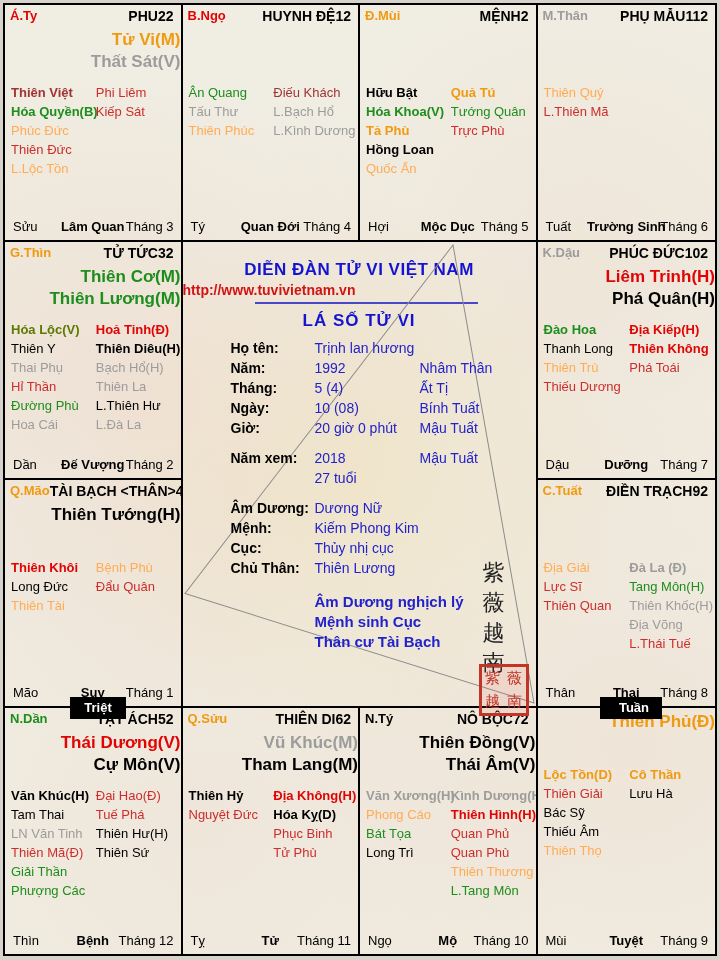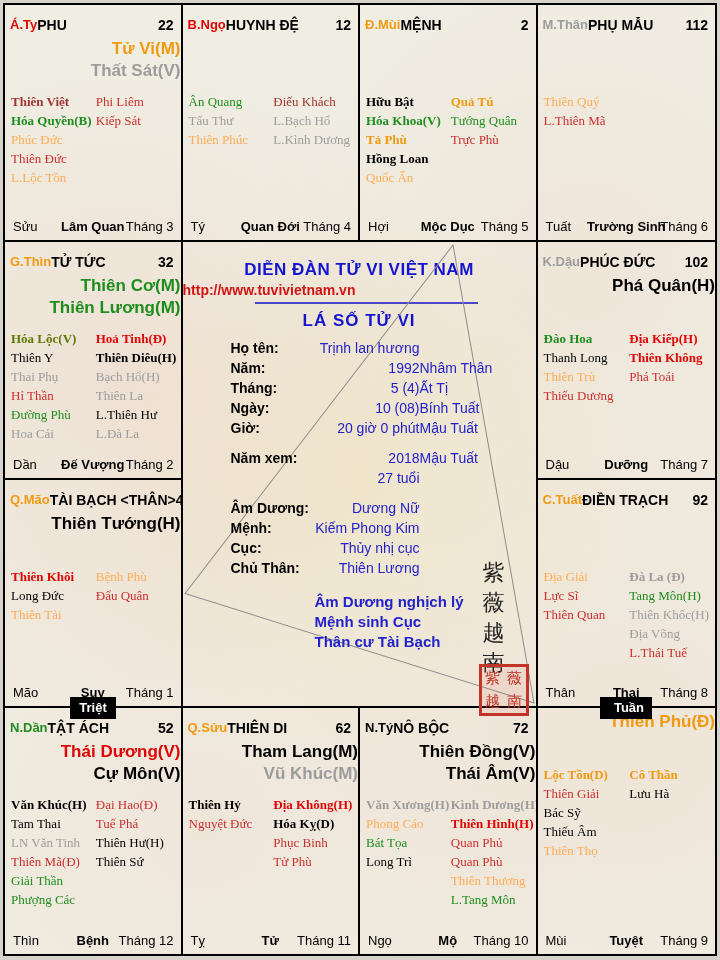--- a/index.html
+++ b/index.html
@@ -28,28 +28,28 @@
   .cell{
     position:relative;background:transparent;overflow:hidden;
     border-right:2px solid #000;border-bottom:2px solid #000;
   }
   .s0{grid-area:1/1}.s1{grid-area:1/2}.s2{grid-area:1/3}
   .s3{grid-area:1/4;border-right:none}
   .s4{grid-area:2/1}.s5{grid-area:2/4;border-right:none}
   .s6{grid-area:3/1}.s7{grid-area:3/4;border-right:none}
   .s8{grid-area:4/1;border-bottom:none}.s9{grid-area:4/2;border-bottom:none}
   .s10{grid-area:4/3;border-bottom:none}.s11{grid-area:4/4;border:none}
-  .head{display:flex;align-items:flex-start;padding:12px 7px 0 5px;height:18px;}
+  .head{display:flex;align-items:flex-start;padding:3px 7px 0 5px;height:18px;}
   .corner{font-size:13px;font-weight:bold;white-space:nowrap;}
-  .title{flex:1;text-align:left;font-size:14px;font-weight:bold;color:#000;white-space:nowrap;}
+  .title{flex:1;text-align:right;font-size:14px;font-weight:bold;color:#000;white-space:nowrap;}
   .num{font-size:14px;font-weight:bold;color:#000;}
   .mains{height:54px;text-align:right;padding-top:3px;}
   .main-star{font-size:17px;line-height:22px;font-weight:bold;white-space:nowrap;}
   .cols{display:flex;padding-left:6px;}
-  .col{width:50%;font-family:Liberation Serif, serif;}
+  .col{width:50%;}
   .star{font-size:13px;line-height:19px;white-space:nowrap;}
   .b{font-weight:bold;}
   .foot{position:absolute;left:0;right:0;bottom:3px;height:18px;font-size:13px;color:#000;}
   .foot .branch{position:absolute;left:8px;}
   .foot .stage{position:absolute;left:50%;transform:translateX(-50%);font-weight:bold;}
   .foot .month{position:absolute;right:7px;}
   
   .c-bk{color:#000000}
   .c-rd{color:#E00505}
   .c-rdm{color:#CC2E2E}
@@ -67,35 +67,35 @@
   }
   .tri{position:absolute;left:0;top:0;width:100%;height:100%;pointer-events:none;}
   .c-title1{margin-top:18px;text-align:center;font-size:17px;font-weight:bold;color:#1414D0;letter-spacing:.5px;}
   .c-url{margin-top:2px;font-size:14px;font-weight:bold;color:#D01414;}
   .c-rule{height:2px;background:#4848C8;margin:4px 58px 0 72px;}
   .c-title2{margin-top:7px;text-align:center;font-size:17px;font-weight:bold;color:#1414D0;letter-spacing:1px;}
   .c-rows{position:absolute;left:48px;right:8px;top:98px;}
   .info-row{height:20px;font-size:14px;white-space:nowrap;position:relative;}
   .info-row.gap{margin-top:10px;}
   .i-label{display:inline-block;width:84px;font-weight:bold;color:#000;}
-  .i-v1{display:inline-block;width:105px;color:#2222CC;text-align:right;}
+  .i-v1{display:inline-block;width:105px;color:#2222CC;}
   .i-v2{display:inline-block;color:#2222CC;}
   .c-notes{margin-top:12px;margin-left:84px;}
   .note-line{font-size:15px;line-height:20px;font-weight:bold;color:#2222CC;white-space:nowrap;}
   .c-seal-text{position:absolute;right:28px;top:316px;width:28px;text-align:center;
     font-family:"DejaVu Serif", serif;font-size:22px;line-height:30px;color:#222;}
   .c-seal{
     position:absolute;right:7px;bottom:-10px;width:50px;height:52px;
     border:3px solid #C23328;background:rgba(222,80,64,.10);box-sizing:border-box;
     display:grid;grid-template-columns:1fr 1fr;align-items:center;justify-items:center;
     font-family:"DejaVu Serif", serif;font-size:15px;color:#C23328;z-index:6;
   }
   
   .badge{
-    position:absolute;width:46px;height:22px;background:#000;color:#FFF;
+    position:absolute;width:56px;height:22px;background:#000;color:#FFF;
     font-size:13px;font-weight:bold;text-align:center;line-height:22px;z-index:10;
   }
   .badge-triet{left:65px;top:692px;}
   .badge-tuan{left:595px;top:692px;padding-left:6px;}
 </style>
 </head>
 <body>
 
 <div class="board">
   <div class="grid">
@@ -273,20 +273,21 @@
           <span class="month">Tháng 2</span>
         </div>
       </div>
       <div class="cell s5">
         <div class="head">
           <span class="corner c-gy">K.Dậu</span>
           <span class="title">PHÚC ĐỨC</span>
           <span class="num">102</span>
         </div>
         <div class="mains">
+          <div class="main-star c-rd b">Liêm Trinh(H)</div>
           <div class="main-star c-bk b">Phá Quân(H)</div>
         </div>
         <div class="cols">
           <div class="col">
             <div class="star c-gn b">Đào Hoa</div>
             <div class="star c-bk">Thanh Long</div>
             <div class="star c-orl">Thiên Trù</div>
             <div class="star c-rdm">Thiếu Dương</div>
           </div>
           <div class="col">
@@ -386,22 +387,22 @@
           <span class="month">Tháng 12</span>
         </div>
       </div>
       <div class="cell s9">
         <div class="head">
           <span class="corner c-or">Q.Sửu</span>
           <span class="title">THIÊN DI</span>
           <span class="num">62</span>
         </div>
         <div class="mains">
+          <div class="main-star c-gy b">Vũ Khúc(M)</div>
           <div class="main-star c-bk b">Tham Lang(M)</div>
-          <div class="main-star c-gy b">Vũ Khúc(M)</div>
         </div>
         <div class="cols">
           <div class="col">
             <div class="star c-bk b">Thiên Hỷ</div>
             <div class="star c-rdm">Nguyệt Đức</div>
           </div>
           <div class="col">
             <div class="star c-rd b">Địa Không(H)</div>
             <div class="star c-bk b">Hóa Kỵ(D)</div>
             <div class="star c-rdm">Phục Binh</div>

